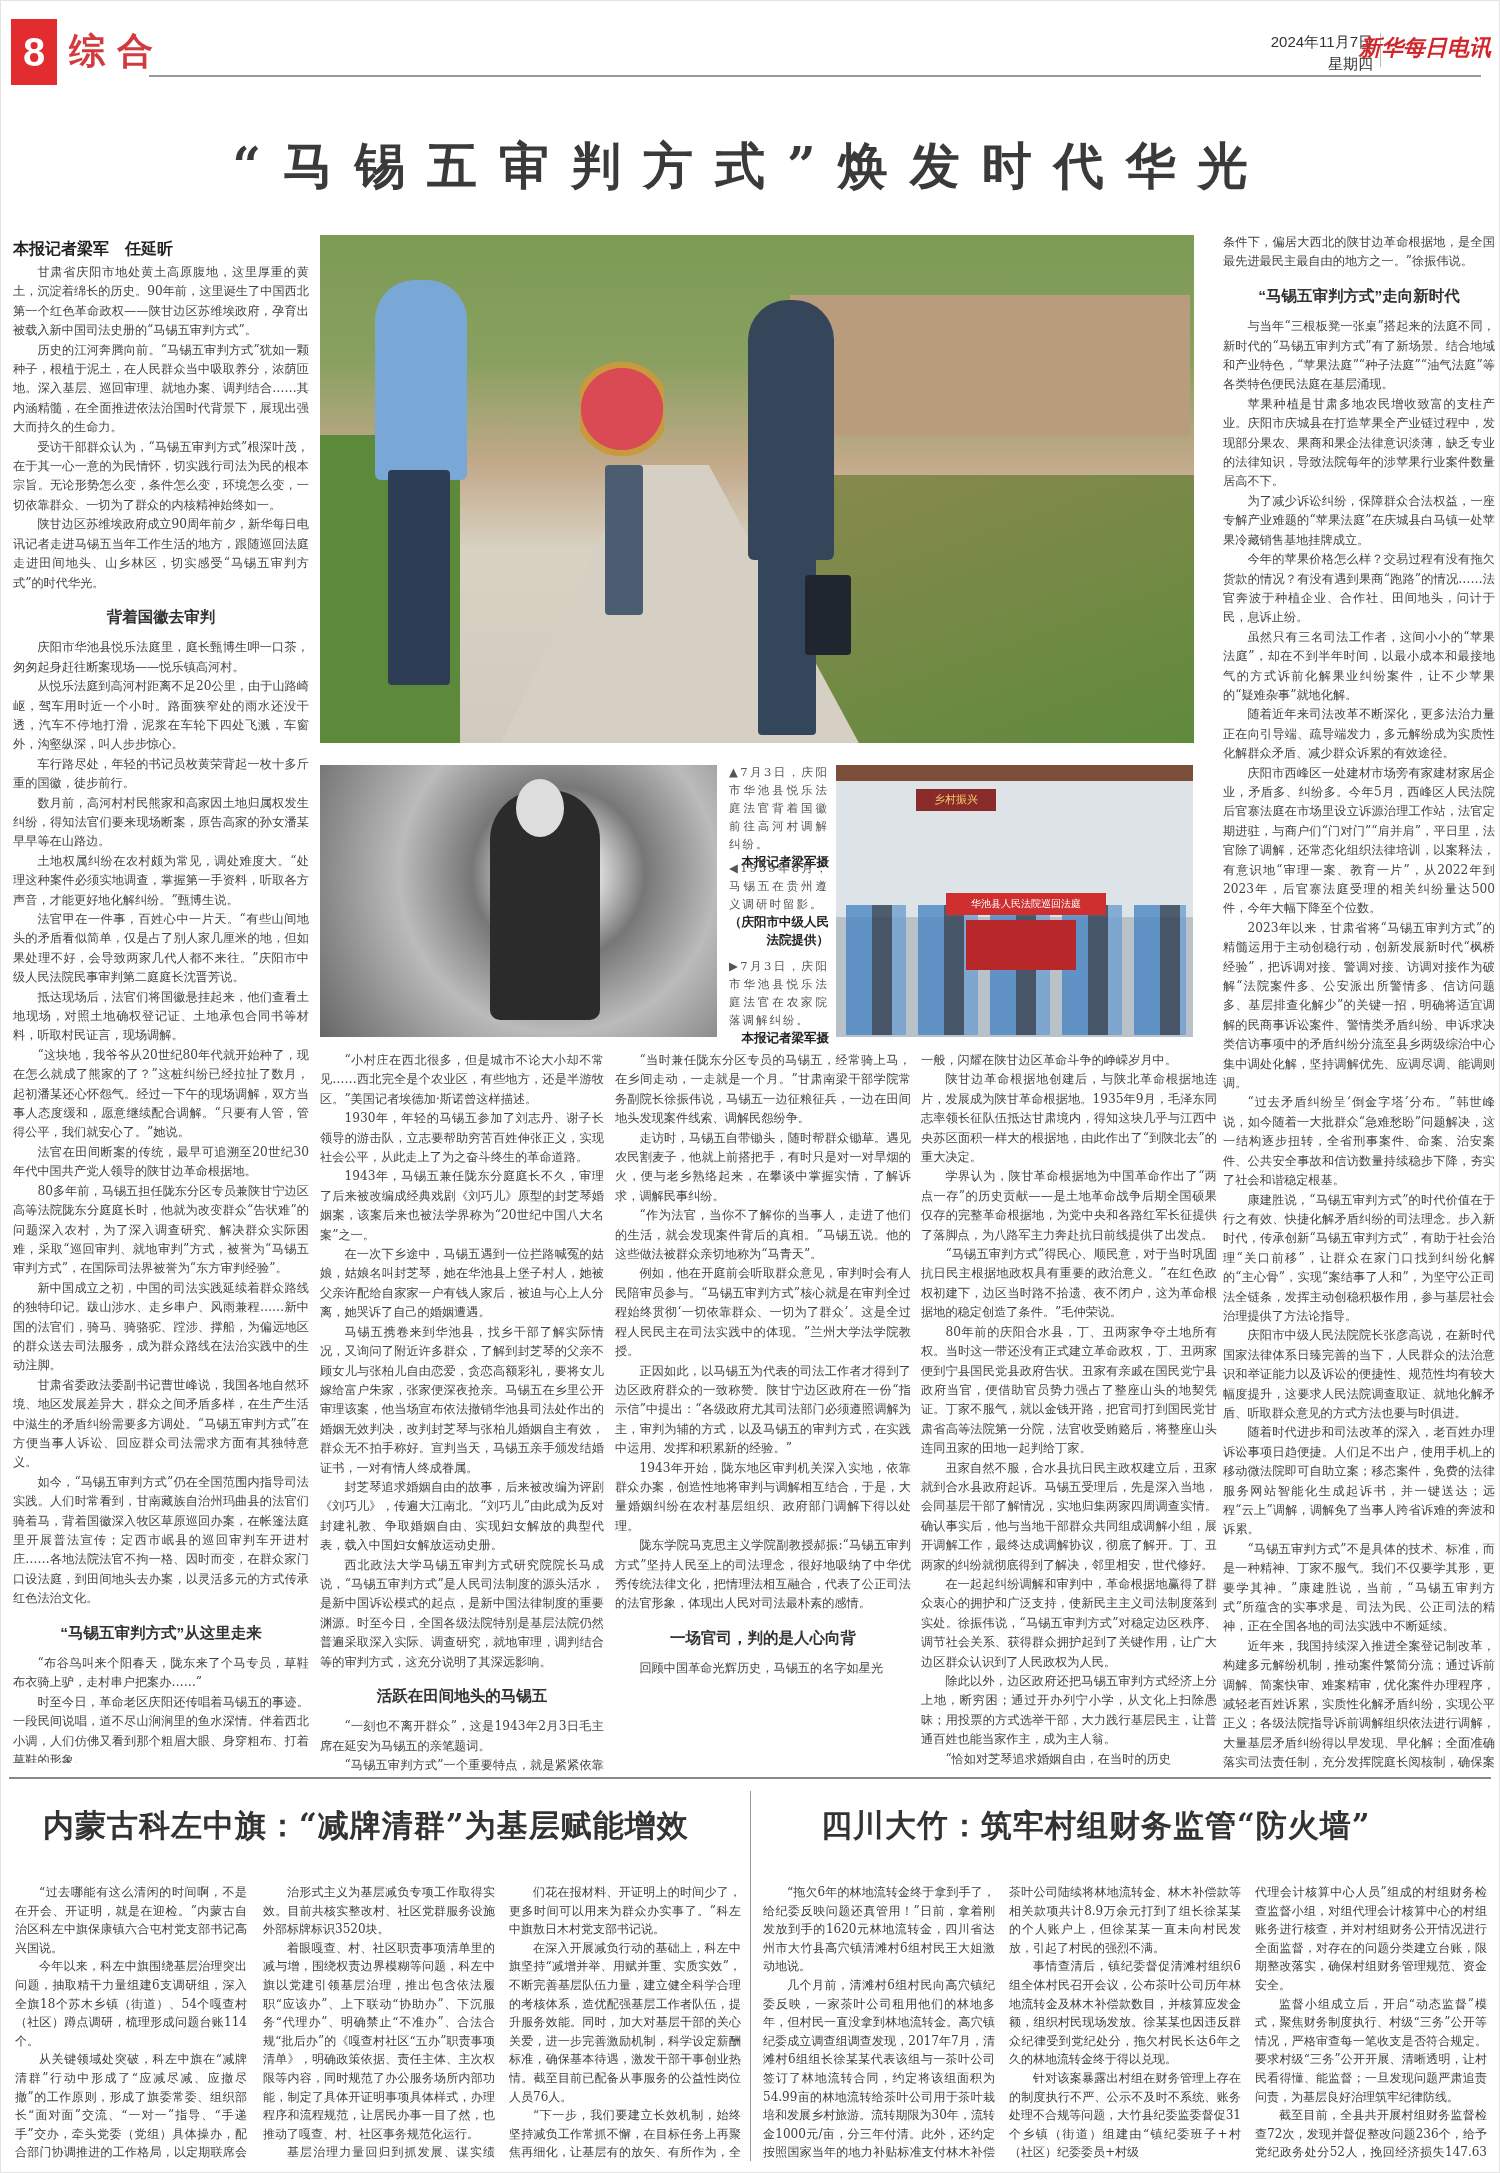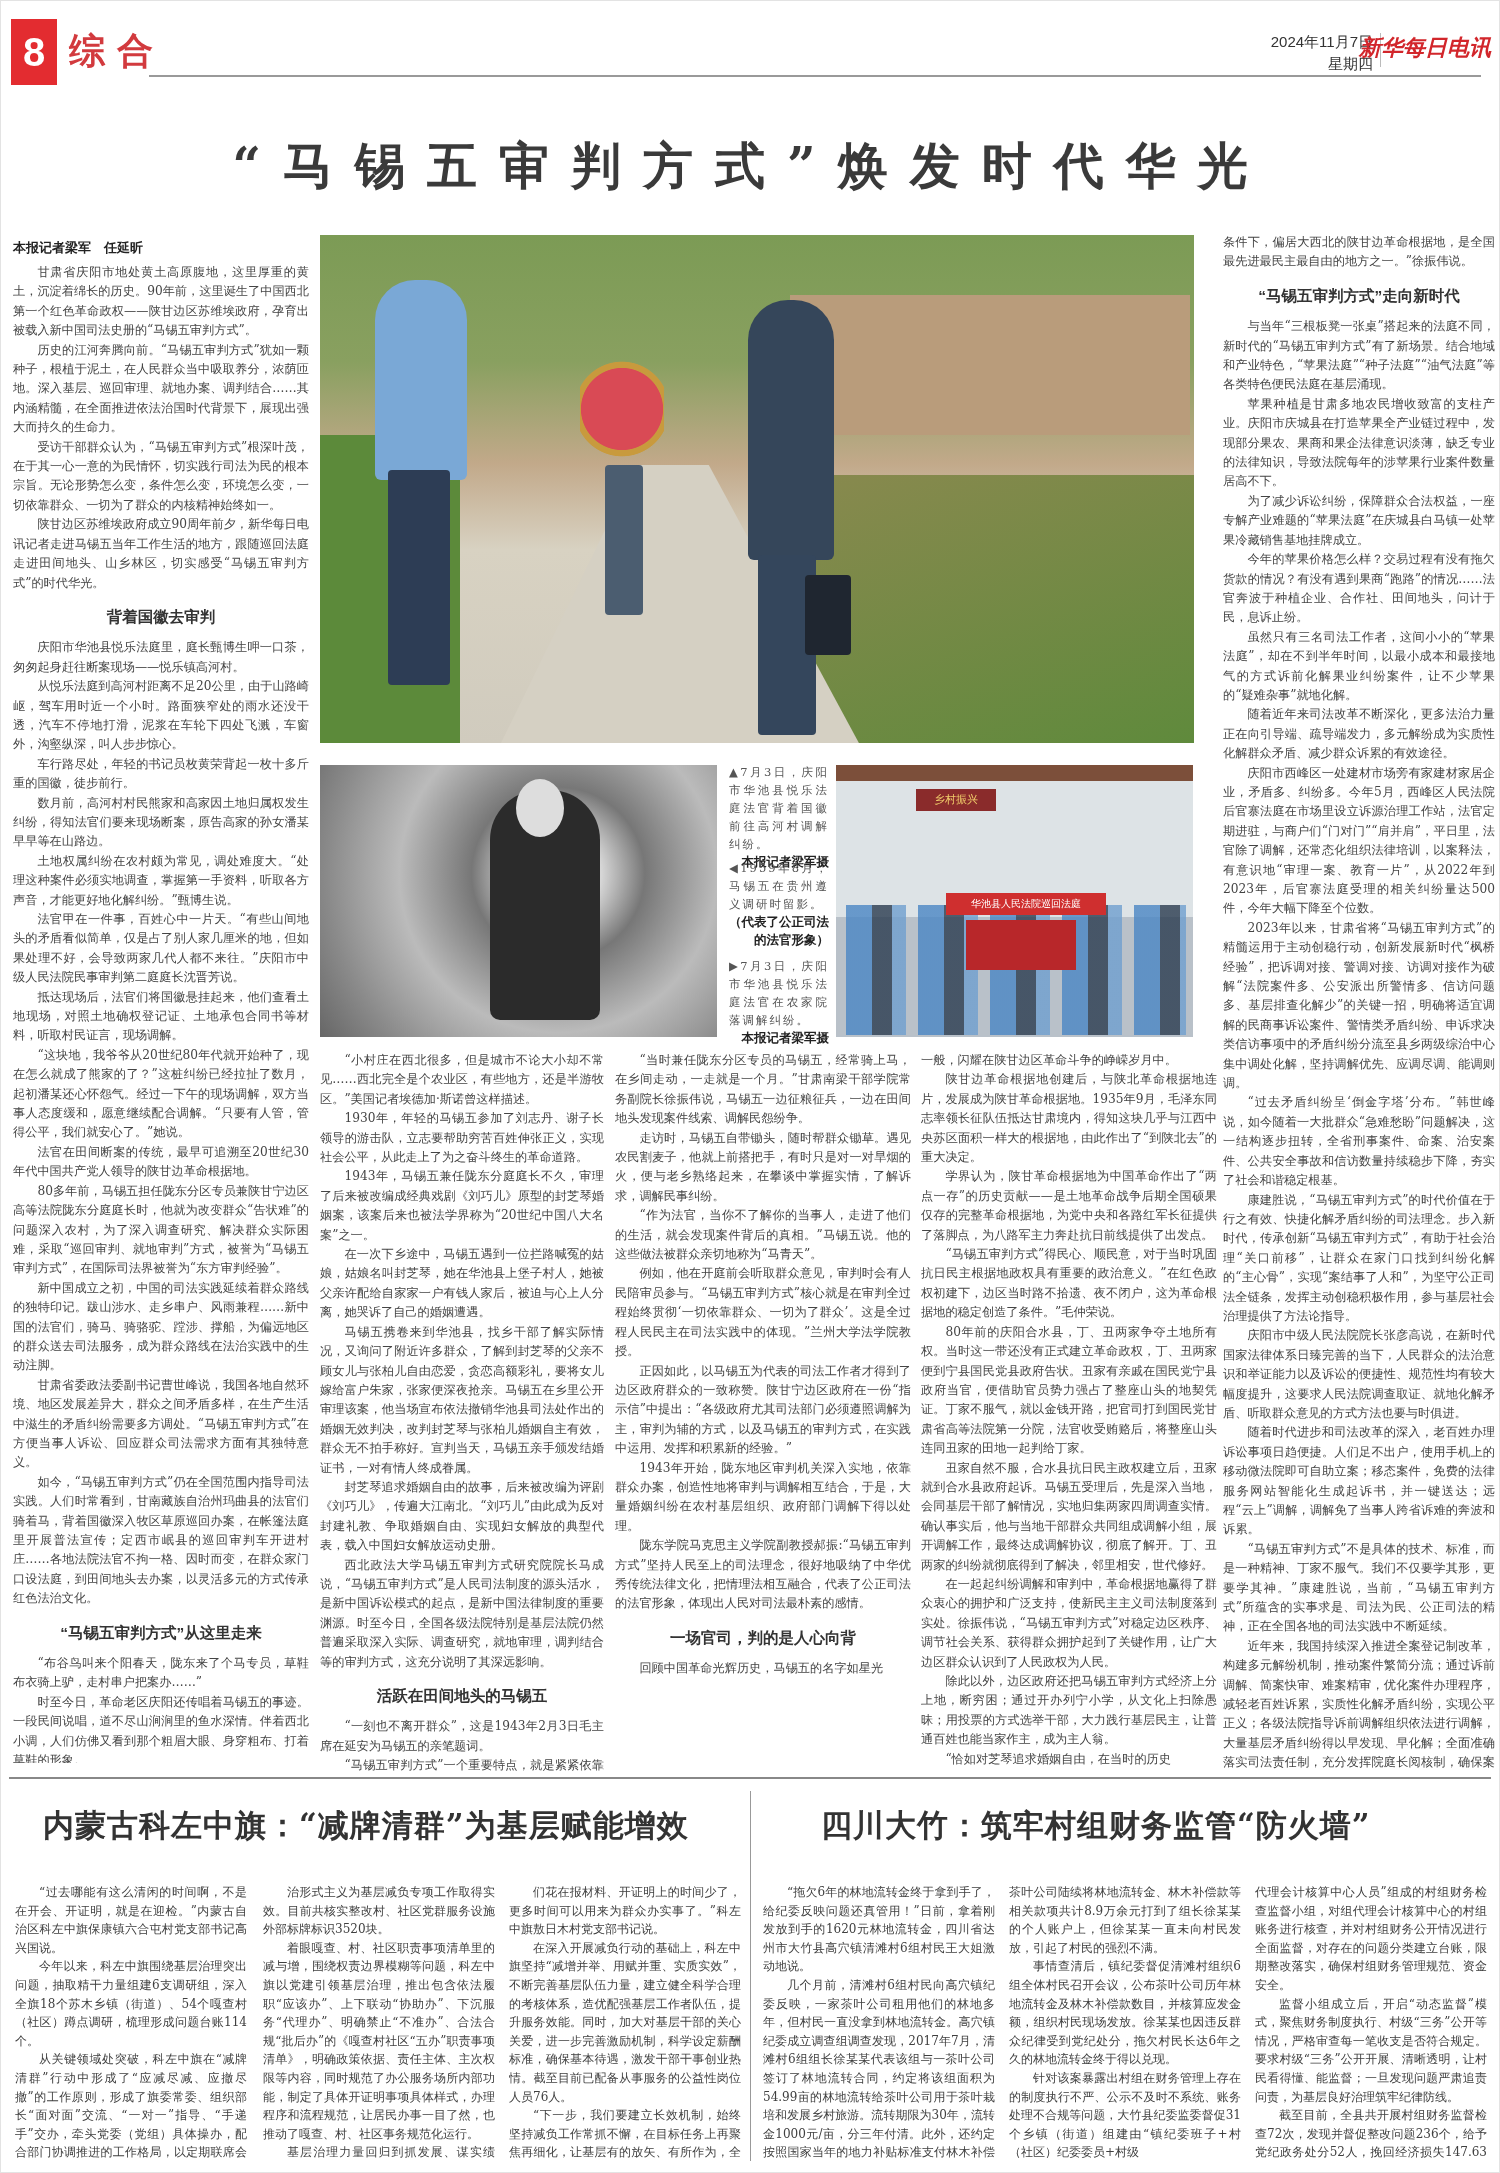--- a/index.html
+++ b/index.html
@@ -15,21 +15,21 @@
   .section-name { position: absolute; left: 58px; top: 8px; color: #d23a3e; font-size: 36px; font-weight: bold; letter-spacing: 12px;
                   font-family: "DejaVu Serif", serif; }
   .mast-line { position: absolute; left: 138px; right: 10px; top: 56px; height: 2px; background: #999; }
   .mast-date { position: absolute; right: 118px; top: 12px; text-align: right; font-family: "Liberation Sans", sans-serif; font-size: 15px; color: #333; line-height: 22px; margin-left: 7px; }
   .mast-sep { position: absolute; right: 110px; top: 14px; width: 1px; height: 34px; background: #bbb; }
   .mast-logo { position: absolute; right: 0; top: 14px; color: #d2262b; font-size: 22px; font-weight: bold; font-family: "DejaVu Serif", serif; font-style: italic; }
 
   .headline { position: absolute; left: 0; width: 1500px; top: 132px; text-align: center; font-size: 50px; font-weight: bold; color: #3a3a3a; letter-spacing: 22px;
               font-family: "DejaVu Serif", serif; }
 
-  .byline { position: absolute; font-family: "Liberation Sans", sans-serif; font-weight: bold; font-size: 13px; color: #222; }
+  .byline { position: absolute; font-family: "Liberation Sans", sans-serif; font-weight: bold; font-size: 16px; color: #222; }
 
   .col { position: absolute; font-size: 12.2px; line-height: 19.4px; color: #444; text-align: justify; overflow: hidden; }
   .col p { text-indent: 2em; }
   .sub-head { font-family: "Liberation Sans", sans-serif; font-weight: bold; font-size: 15.5px; color: #333; text-align: center; margin: 14px 0 12px; text-indent: 0 !important; }
 
   .photo { position: absolute; overflow: hidden; }
   .photo-main { left: 319px; top: 234px; width: 874px; height: 508px;
     background: linear-gradient(180deg, #7c9b55 0%, #89a060 25%, #c2a98a 45%, #d8d2c2 62%, #d0cbbe 100%); }
   .road { position: absolute; left: 180px; top: 230px; width: 360px; height: 280px; background: #d5d0c3; clip-path: polygon(38% 0, 58% 0, 100% 100%, 0 100%); }
   .bush-l { position: absolute; left: 0; top: 200px; width: 140px; height: 310px; background: #5c8a3a; }
@@ -130,21 +130,21 @@
     <div class="bw-figure"></div>
     <div class="bw-face"></div>
   </div>
 
   <div class="caption" style="left:728px; top:762px; width:100px;">
     <div>▲7月3日，庆阳市华池县悦乐法庭法官背着国徽前往高河村调解纠纷。</div>
     <div class="credit">本报记者梁军摄</div>
   </div>
   <div class="caption" style="left:728px; top:858px; width:100px;">
     <div>◀1959年8月，马锡五在贵州遵义调研时留影。</div>
-    <div class="credit">（代表了公正司法的法官形象）</div>
+    <div class="credit">（庆阳市中级人民法院提供）</div>
   </div>
   <div class="caption" style="left:728px; top:956px; width:100px;">
     <div>▶7月3日，庆阳市华池县悦乐法庭法官在农家院落调解纠纷。</div>
     <div class="credit">本报记者梁军摄</div>
   </div>
 
   <div class="photo photo-court">
     <div class="court-sign">乡村振兴</div>
     <div class="court-people"></div>
     <div class="court-banner">华池县人民法院巡回法庭</div>

